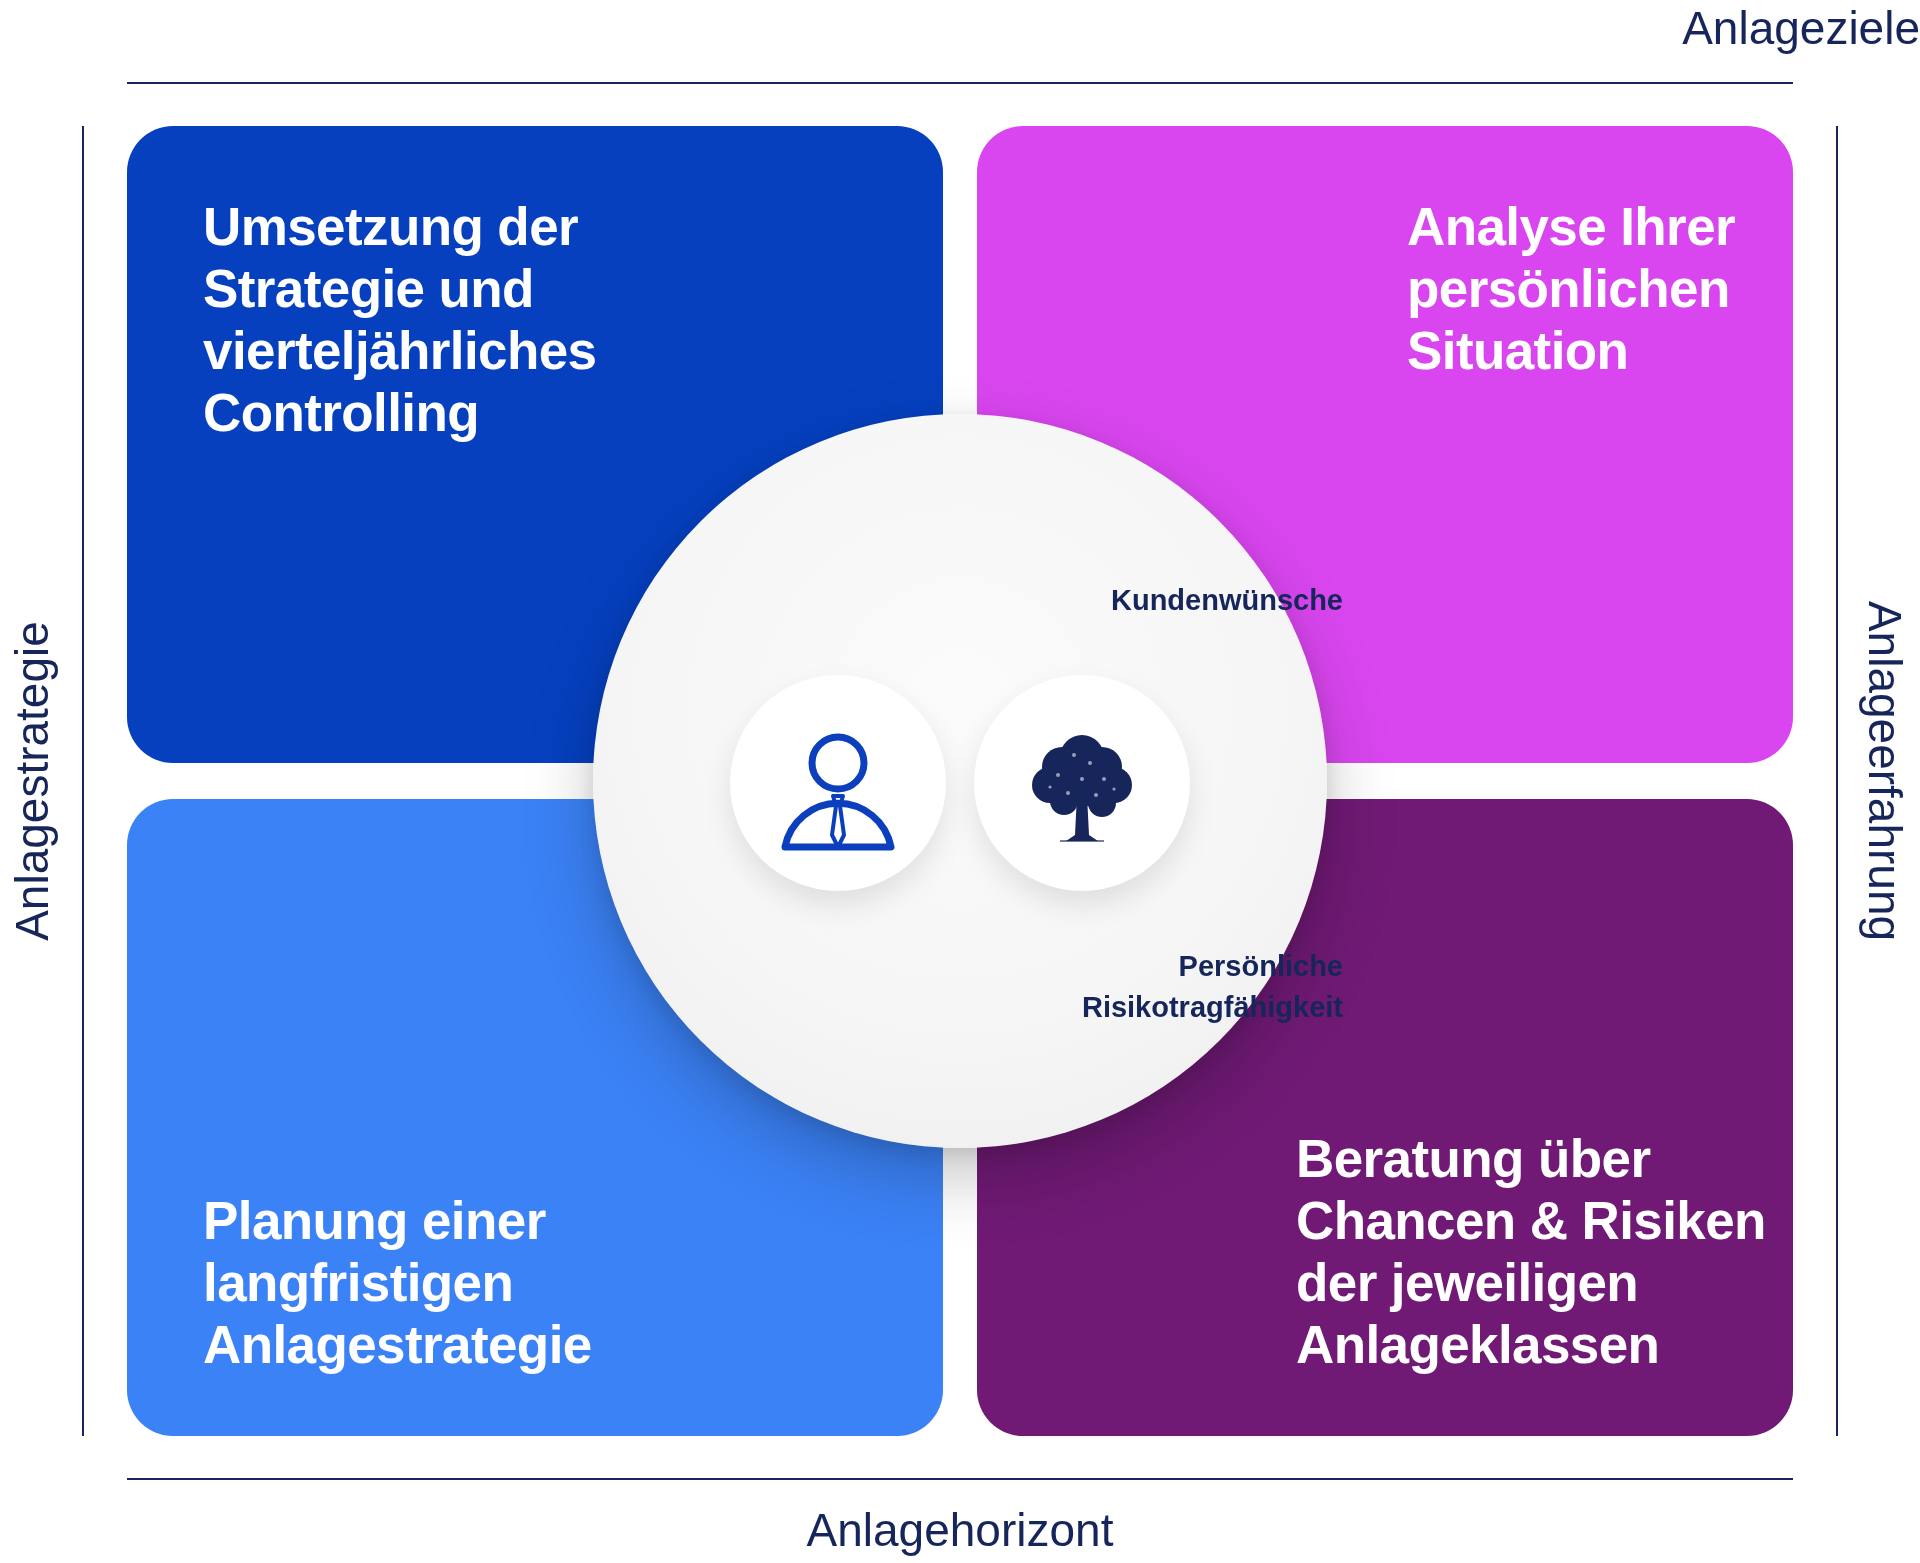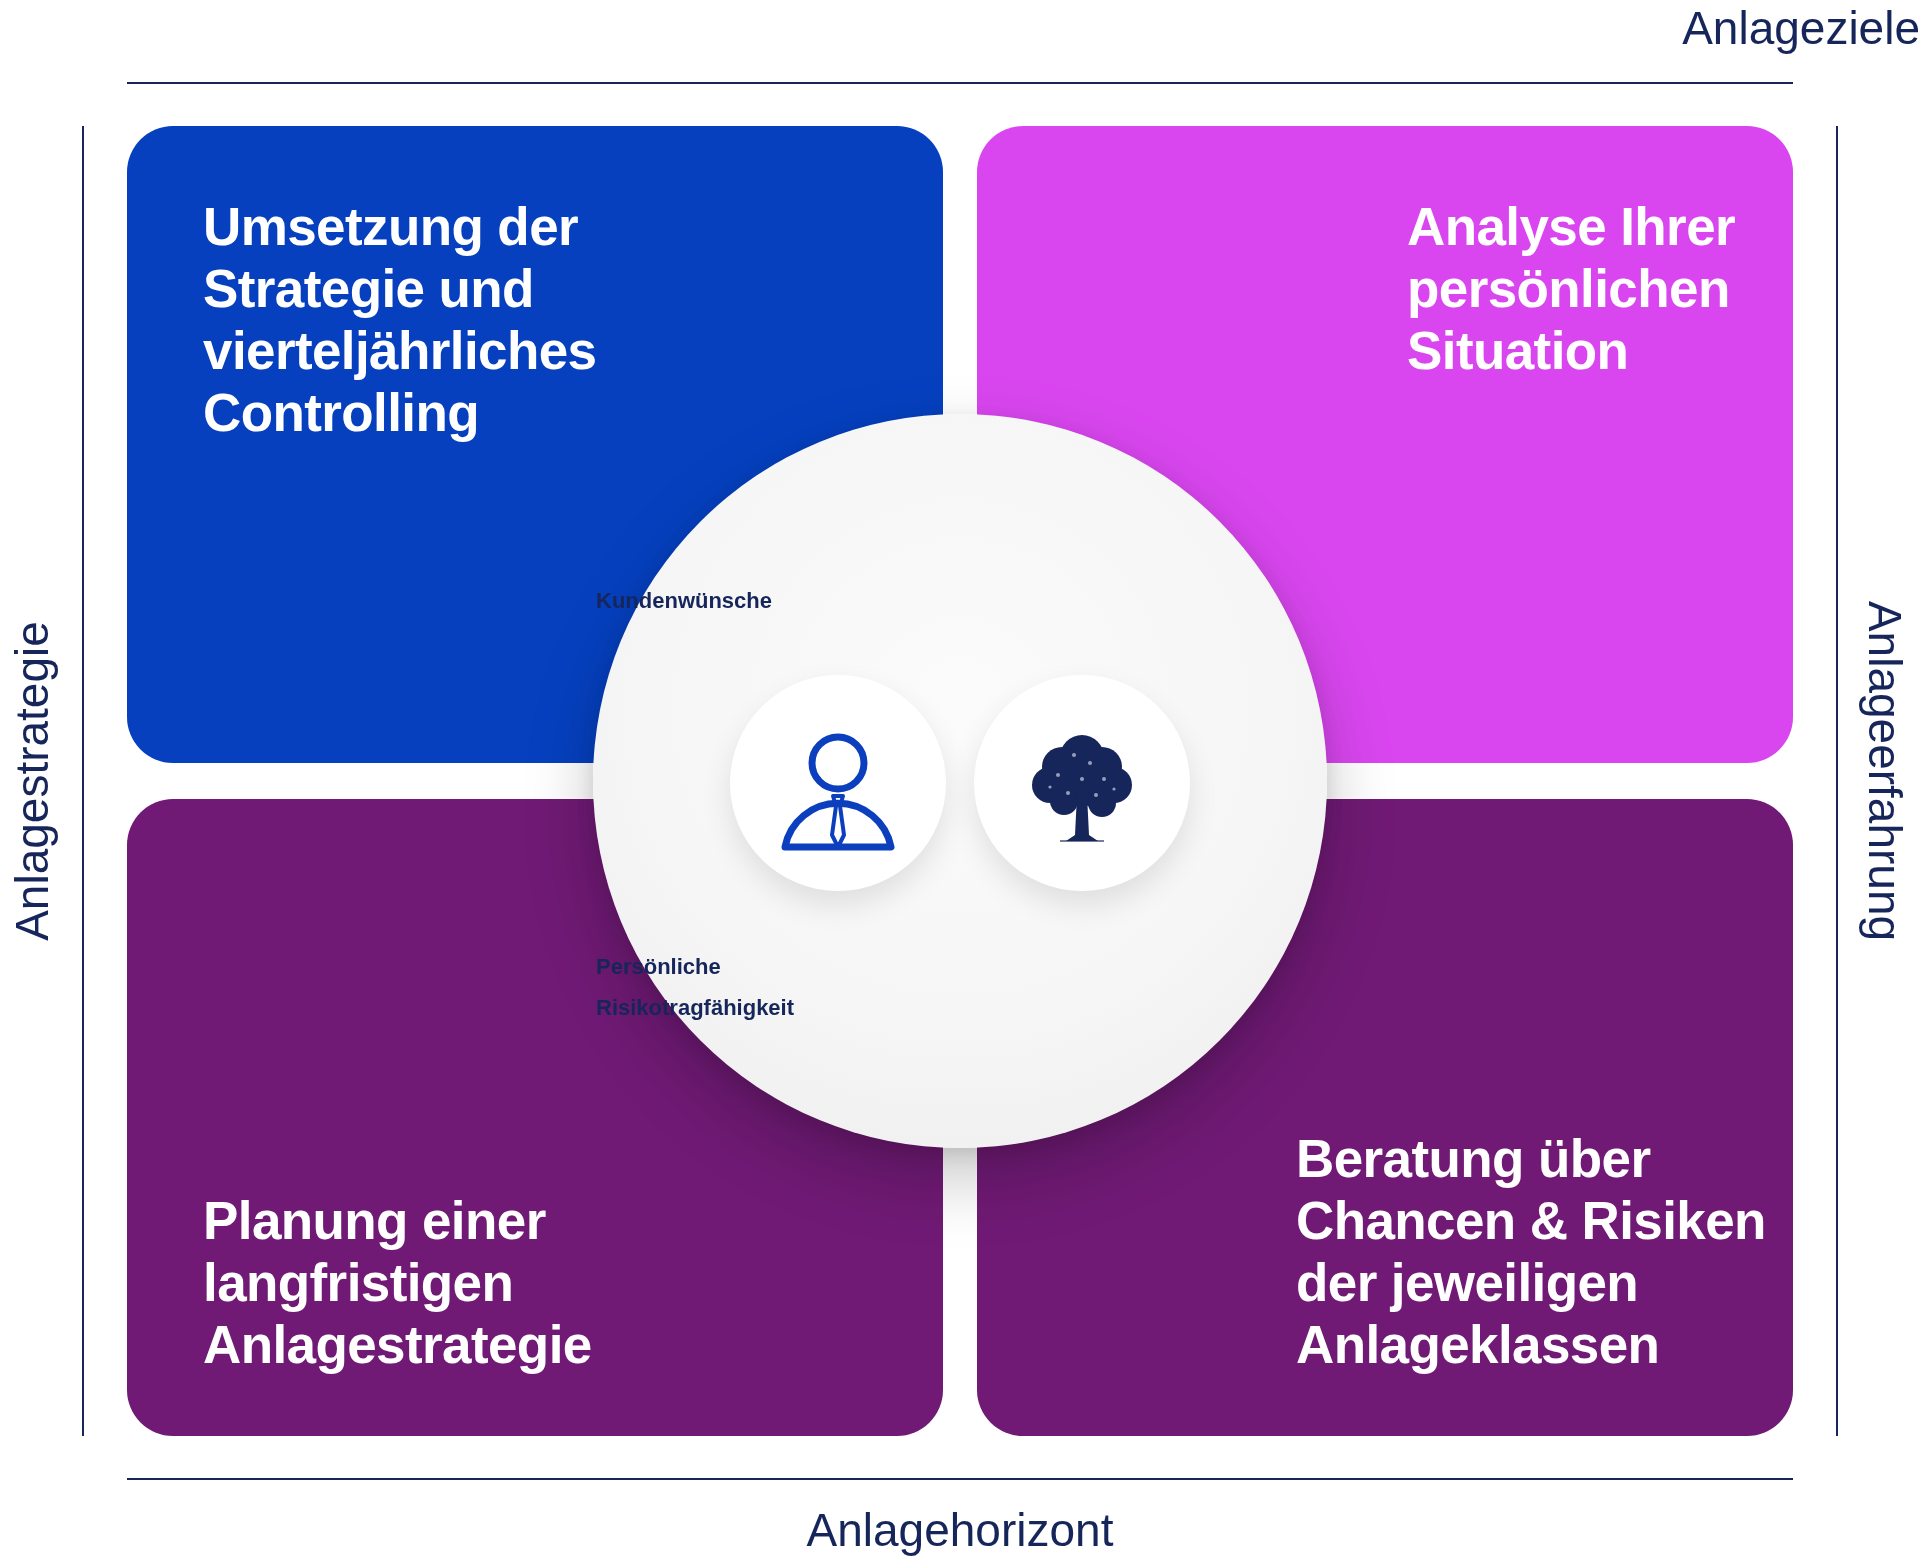--- a/index.html
+++ b/index.html
@@ -11,21 +11,21 @@
   .card { position:absolute; width:816px; height:637px; border-radius:46px; box-sizing:border-box; overflow:hidden; }
   .card-text { position:absolute; color:#ffffff; font-weight:700; font-size:53px; line-height:62px; letter-spacing:-0.6px; white-space:nowrap; }
   .card-text span { display:block; }
   #card-tl { left:127px; top:126px; }
   #card-tr { left:977px; top:126px; }
   #card-bl { left:127px; top:799px; }
   #card-br { left:977px; top:799px; }
   .center-circle { position:absolute; left:593px; top:414px; width:734px; height:734px; border-radius:50%;
       background: radial-gradient(circle at 50% 40%, #fbfbfb 0%, #f6f6f6 55%, #ececec 100%);
       box-shadow: 0 30px 70px rgba(0,0,0,0.22), 0 6px 18px rgba(0,0,0,0.10); }
-  .inner-label { position:absolute; left:3px; width:734px; text-align:left; color:#16265A; font-weight:700; font-size:22px; line-height:41px; }
+  .inner-label { position:absolute; left:16px; width:734px; text-align:right; color:#16265A; font-weight:700; font-size:29px; line-height:41px; }
   .icon-circle { position:absolute; width:216px; height:216px; border-radius:50%; background:#ffffff;
       box-shadow: 0 14px 30px rgba(0,0,0,0.10); }
   .icon-circle svg { position:absolute; left:0; top:0; }
 </style>
 </head>
 <body>
 
 <div class="axis-label" style="left:0; width:1920px; text-align:right; top:5px;">Anlageziele</div>
 <div class="hline" style="top:82px;"></div>
 
@@ -48,21 +48,21 @@
 </div>
 
 <div class="card" id="card-tr" style="background:#d946ef;">
   <div class="card-text" style="left:430px; top:70px;">
     <span>Analyse Ihrer</span>
     <span>persönlichen</span>
     <span>Situation</span>
   </div>
 </div>
 
-<div class="card" id="card-bl" style="background:#701a75;">
+<div class="card" id="card-bl" style="background:#3b82f6;">
   <div class="card-text" style="left:76px; top:391px;">
     <span>Planung einer</span>
     <span>langfristigen</span>
     <span>Anlagestrategie</span>
   </div>
 </div>
 
 <div class="card" id="card-br" style="background:#701a75;">
   <div class="card-text" style="left:319px; top:329px;">
     <span>Beratung über</span>

